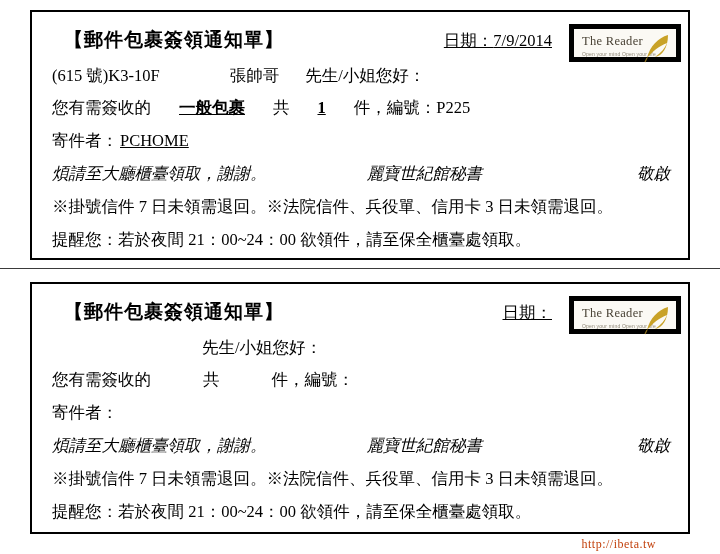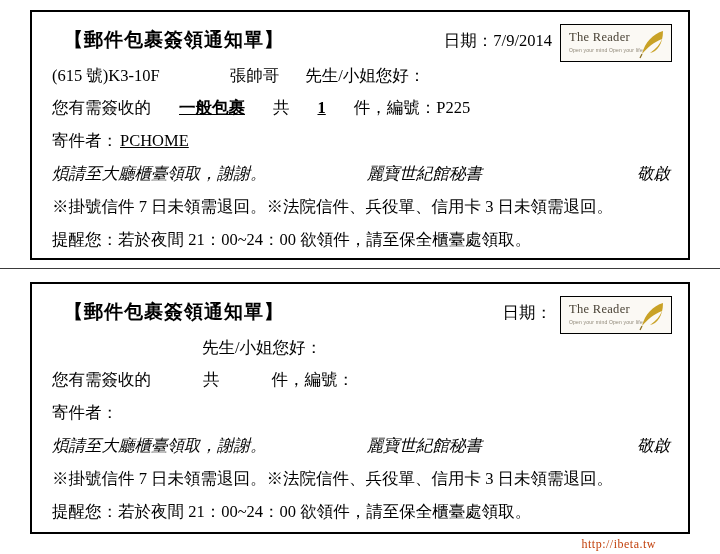--- a/index.html
+++ b/index.html
@@ -54,28 +54,29 @@
     font-size: 19px;
     font-weight: bold;
     letter-spacing: 1px;
     margin-left: 14px;
   }
   .date-block {
     margin-left: auto;
     margin-right: 118px;
     font-size: 16.5px;
     white-space: pre;
+    text-decoration: underline;
   }
   .logo {
     position: absolute;
     top: 12px;
-    right: 16px;
+    right: 7px;
     width: 112px;
     height: 38px;
-    border: 1px solid #000000;
+    border: 5px solid #000000;
     background: #fbf9f4;
     box-sizing: border-box;
     display: block;
   }
   .logo .logo-main {
     position: absolute;
     left: 8px;
     top: 5px;
     font-family: "Liberation Serif", serif;
     font-size: 12.5px;

